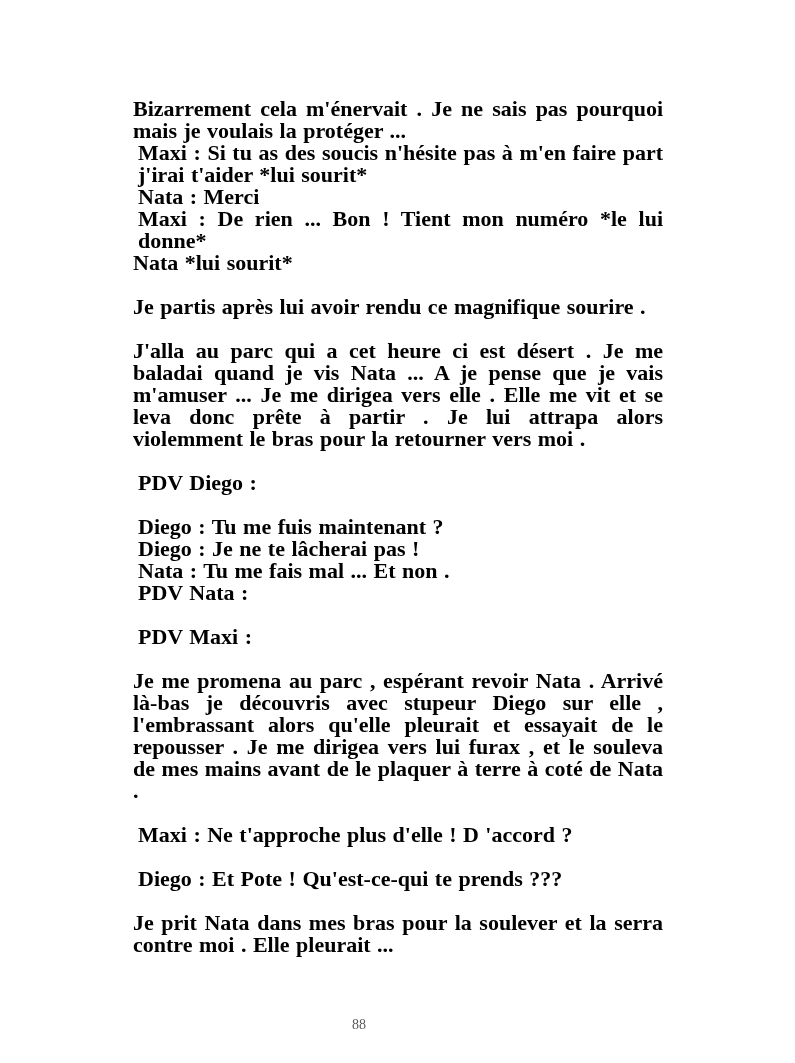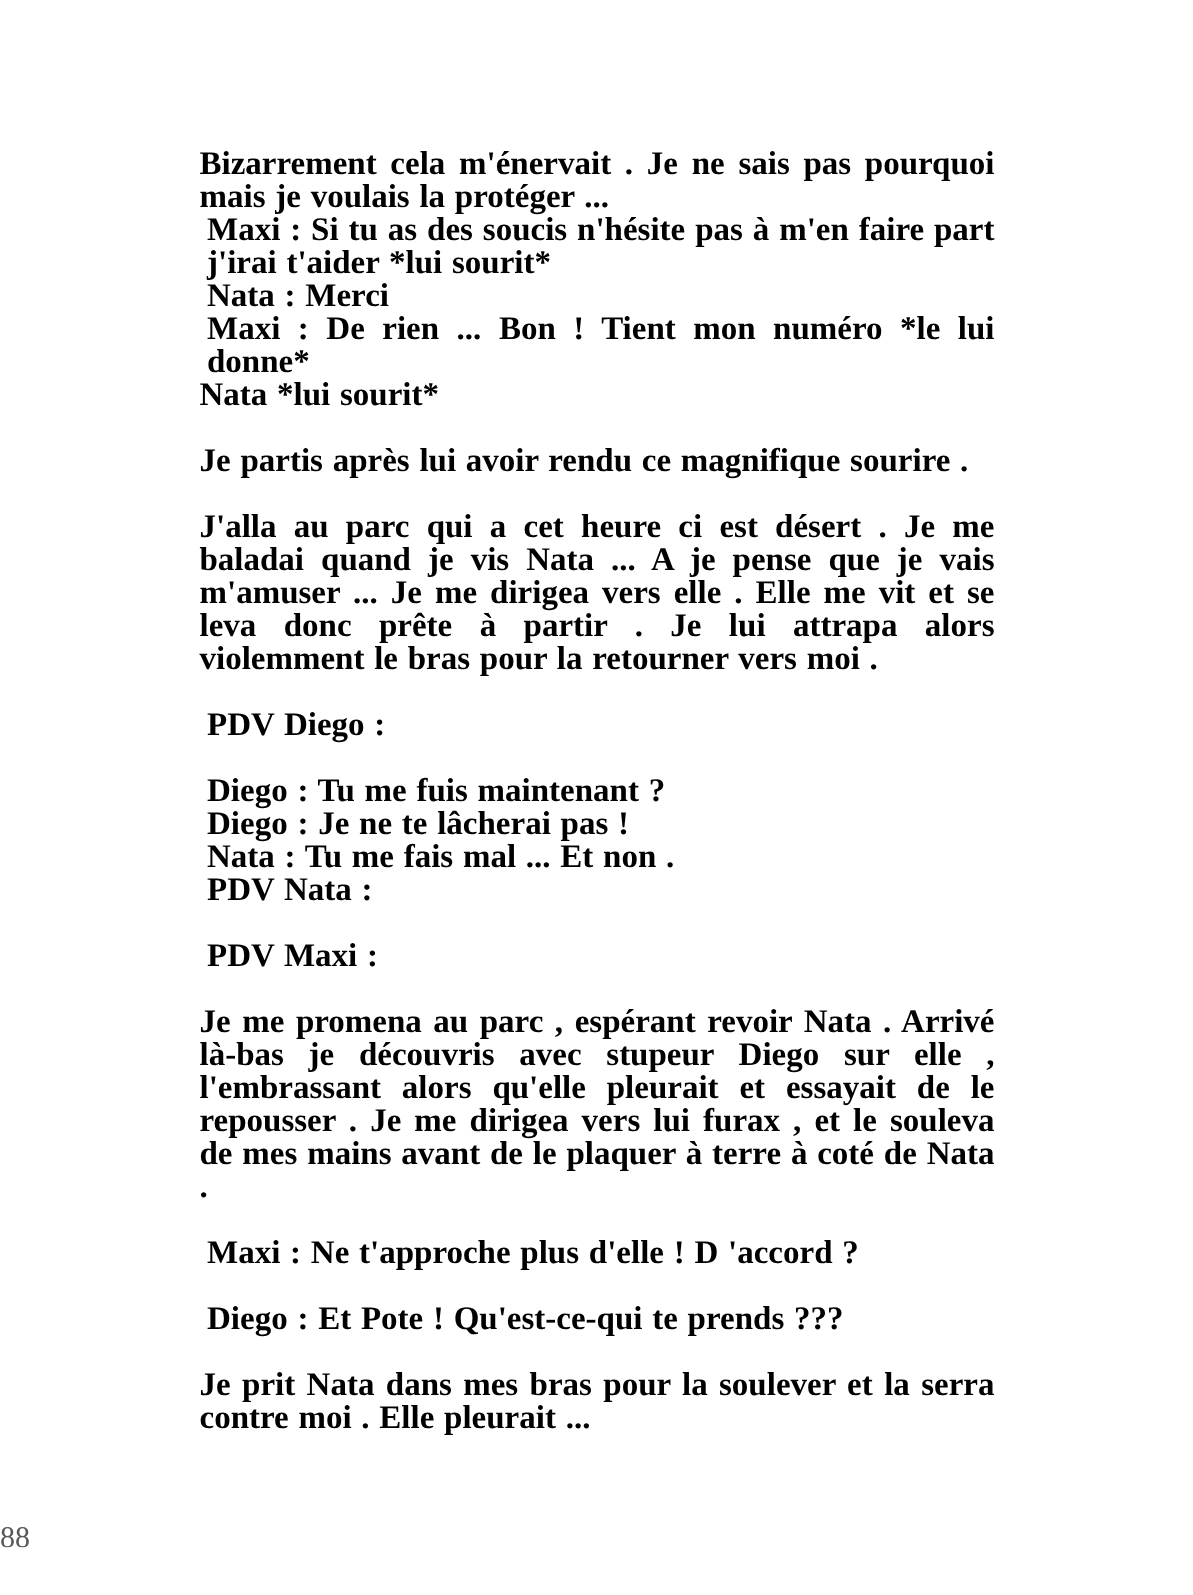--- a/index.html
+++ b/index.html
@@ -32,21 +32,22 @@
     margin-top: 22px;
   }
   .par.lead {
     padding-left: 5px;
   }
   .footer {
     position: absolute;
     top: 1014px;
     left: 0;
     width: 718px;
-    font-size: 20px;
+    text-align: center;
+    font-size: 14px;
     line-height: 22px;
     color: #595959;
   }
 </style>
 </head>
 <body>
 
 <div class="page">
   <p class="par">Bizarrement cela m'énervait . Je ne sais pas pourquoi mais je voulais la protéger ...</p>
   <p class="par lead"> Maxi : Si tu as des soucis n'hésite pas à m'en faire part j'irai t'aider *lui sourit*</p>

